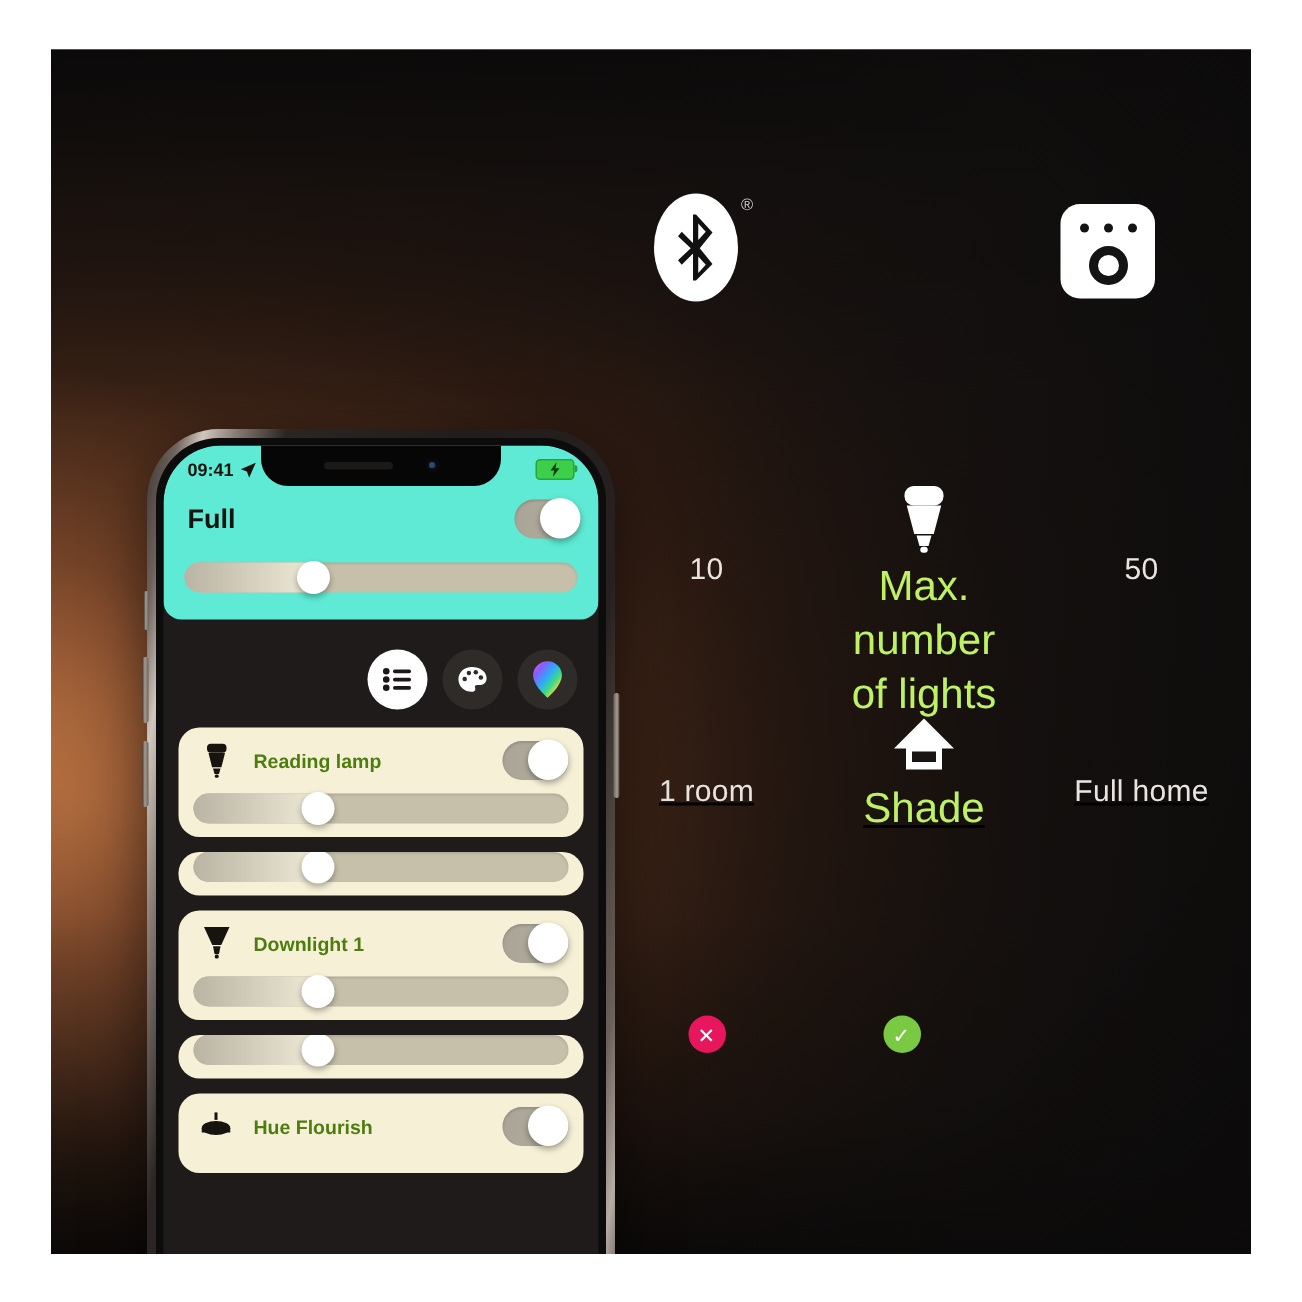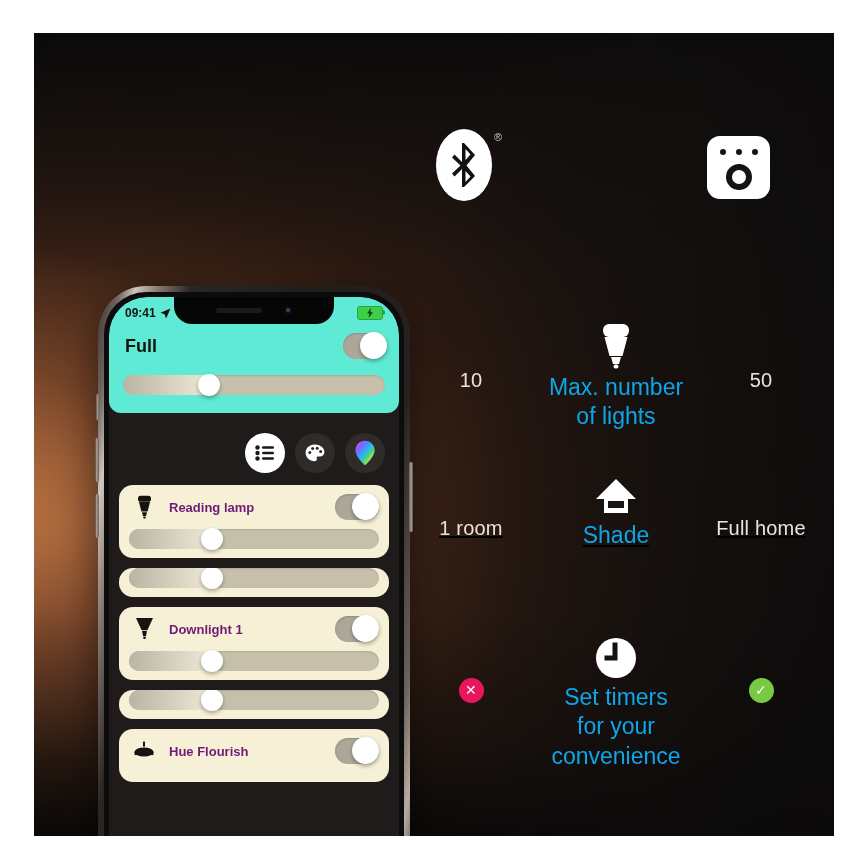--- a/index.html
+++ b/index.html
@@ -140,22 +140,22 @@
     flex: 0 0 130px;
     text-align: center;
     color: #e9e4e0;
     font-size: 20px;
     letter-spacing: 0.2px;
     white-space: nowrap;
   }
   .cmp-center {
     flex: 1 1 auto;
     text-align: center;
-    color: #0ea5e9;
-    font-size: 23px;
+    color: #bef264;
+    font-size: 28px;
     line-height: 1.28;
   }
   .cmp-icon {
     height: 46px;
     margin-bottom: 4px;
     display: flex;
     align-items: flex-end;
     justify-content: center;
   }
 
@@ -398,21 +398,21 @@
     width: 26px;
     display: flex;
     align-items: center;
     justify-content: center;
     flex: 0 0 26px;
   }
   .lc-name {
     flex: 1 1 auto;
     font-size: 13px;
     font-weight: bold;
-    color: #701a75;
+    color: #4d7c0f;
     margin-left: 12px;
   }
   .lc-slider {
     margin: 0 10px;
   }
 </style>
 </head>
 <body>
 
 <div id="stage">
@@ -470,31 +470,20 @@
           </svg>
         </div>
         <div>Shade</div>
       </div>
       <div class="cmp-right" style="padding-top:46px;">Full home</div>
     </div>
 
     <div class="cmp-row" style="left:372px; top:600px;">
       <div class="cmp-left" style="padding-top:44px;">
         <span class="badge-circle" style="background:#e8175d;">✕</span>
-      </div>
-      <div class="cmp-center">
-        <div class="cmp-icon">
-          <svg width="42" height="42" viewBox="0 0 42 42">
-            <circle cx="21" cy="21" r="20" fill="#ffffff"></circle>
-            <path d="M20 8 L20 21 L12 21" stroke="#151110" stroke-width="5" fill="none" stroke-linecap="square"></path>
-          </svg>
-        </div>
-        <div>Set timers</div>
-        <div>for your</div>
-        <div>convenience</div>
       </div>
       <div class="cmp-right" style="padding-top:44px;">
         <span class="badge-circle" style="background:#7ac943;">✓</span>
       </div>
     </div>
 
     <div id="phone">
       <div class="phone-glow"></div>
       <div class="phone-frame"></div>
       <div class="side-btn left-mute"></div>

